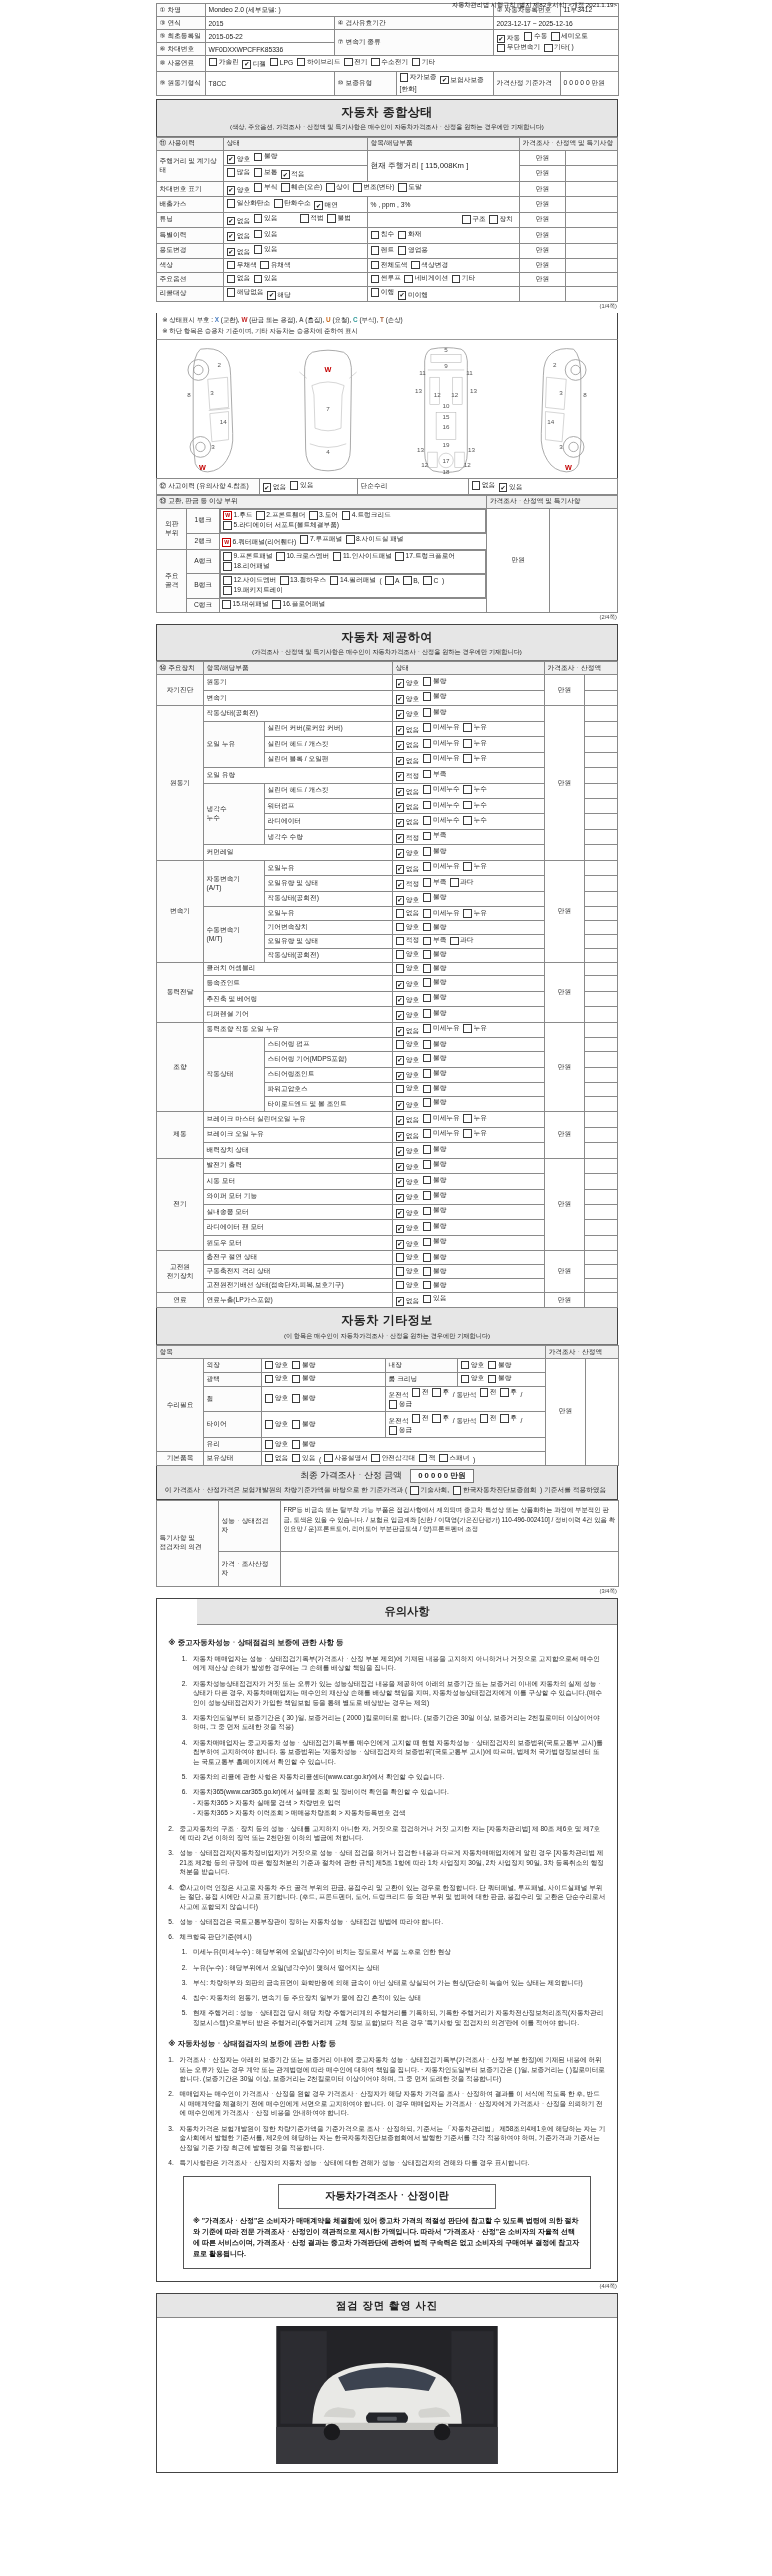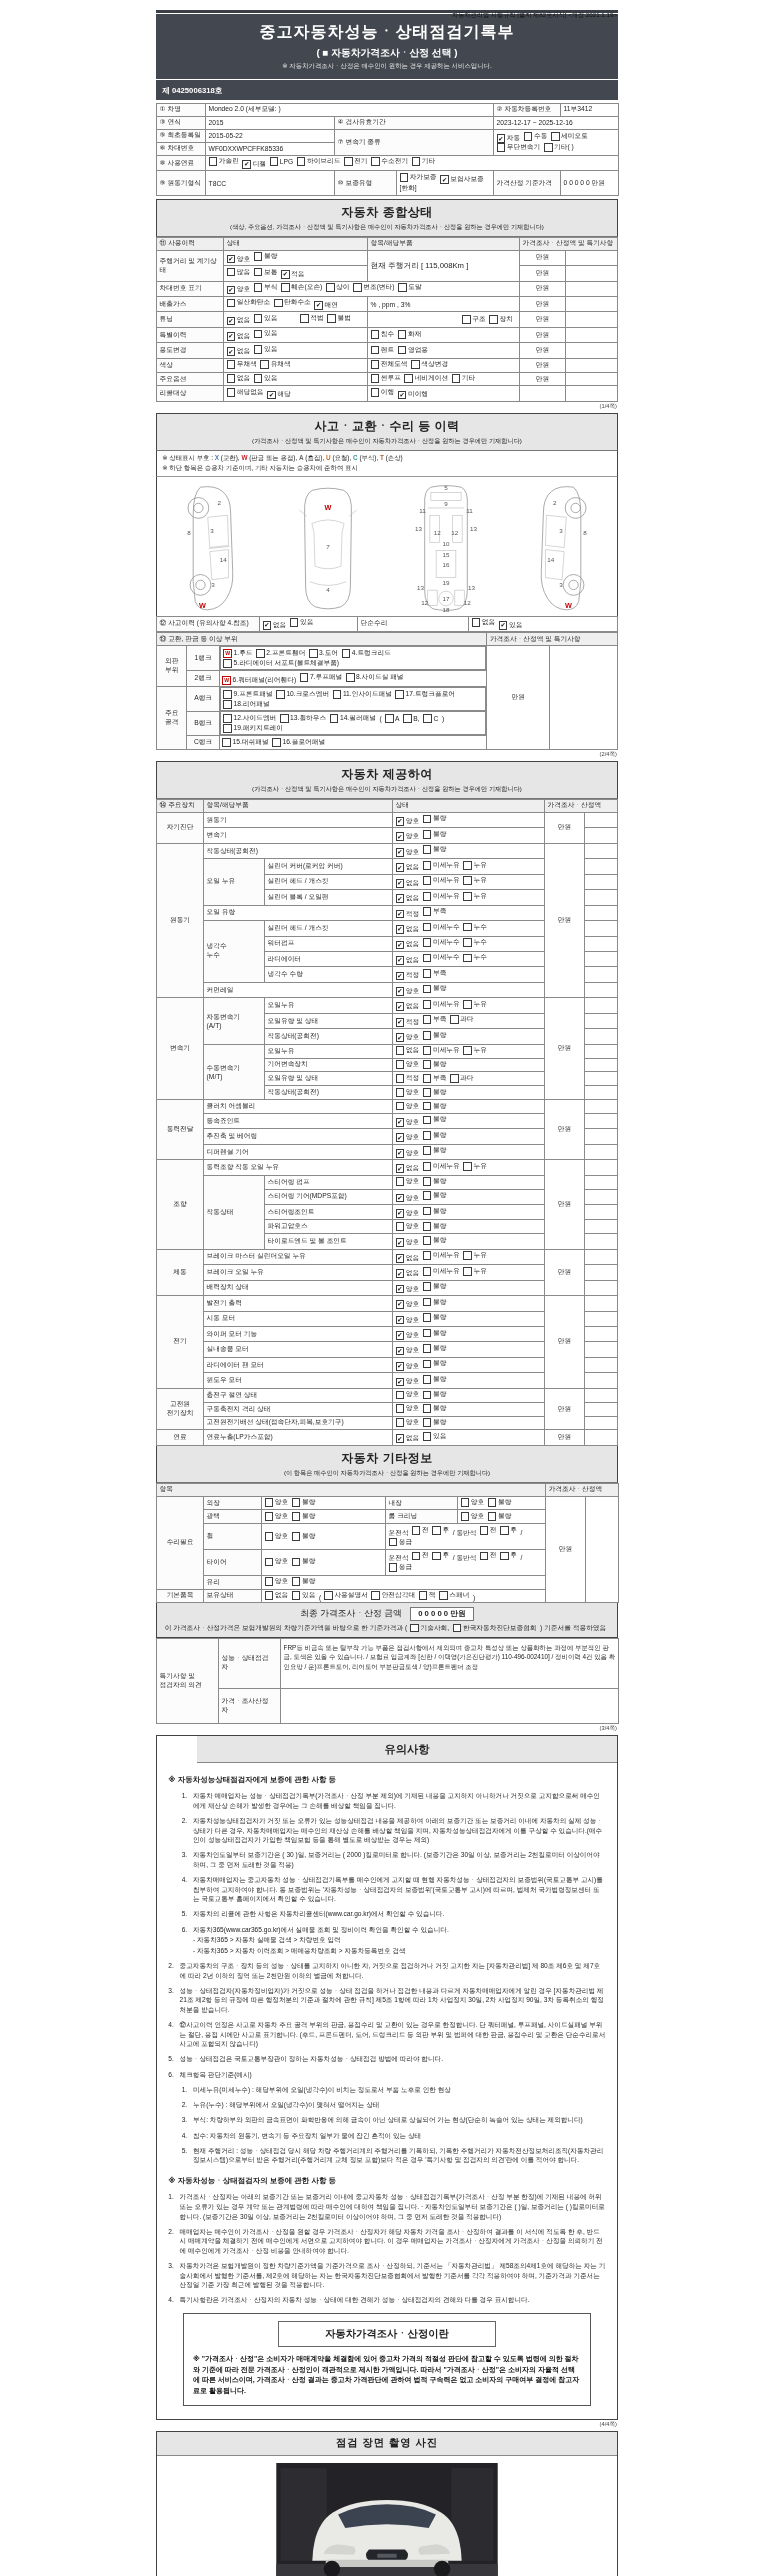--- a/index.html
+++ b/index.html
@@ -64,28 +64,20 @@
   .amountline .al{font-size:8.8px;font-weight:normal;}
   .amountline .av{font-size:7.7px;font-weight:bold;background:#fff;border:0.5px solid #777;padding:1px 7.2px;}
   .amountnote{display:flex;justify-content:center;align-items:center;font-size:6.2px;margin-top:2.6px;}
 </style>
 </head>
 <body>
 
 <div class="doc">
   <div class="reg-line">자동차관리법 시행규칙 [별지 제82호서식] &lt;개정 2021.1.19&gt;</div>
 
-  <div class="darkhead">
-    <div class="inner">
-      <div class="dh-title">중고자동차성능ㆍ상태점검기록부</div>
-      <div class="dh-sub">( ■ 자동차가격조사ㆍ산정 선택 )</div>
-      <div class="dh-note">※ 자동차가격조사ㆍ산정은 매수인이 원하는 경우 제공하는 서비스입니다.</div>
-    </div>
-    <div class="dh-docno">제 0425006318호</div>
-  </div>
 
   <div class="spacer6"></div>
 
   <table class="t">
     <colgroup>
         <col style="width:49px">
         <col style="width:129px">
         <col style="width:62px">
         <col style="width:97px">
         <col style="width:67px">
@@ -382,24 +374,20 @@
               <span class="bx">✔</span>
               <span class="lb">미이행</span>
             </span></td>
       <td></td>
           <td></td>
     </tr>
   </tbody>
     </table>
   <div class="pagemark">(1/4쪽)</div>
 
-  <div class="sechead">
-    <div class="st">사고ㆍ교환ㆍ수리 등 이력</div>
-    <div class="ss">(가격조사ㆍ산정액 및 특기사항은 매수인이 자동차가격조사ㆍ산정을 원하는 경우에만 기재합니다)</div>
-  </div>
   <div class="diag-note">
     <div id="legend-line"><span>※ 상태표시 부호 : </span><span><b style="color:#4a7ec2">X</b> (교환)</span>, <span><b style="color:#c42222">W</b> (판금 또는 용접)</span>, <span><b style="color:#666666">A</b> (흠집)</span>, <span><b style="color:#cc6a1a">U</b> (요철)</span>, <span><b style="color:#2e9898">C</b> (부식)</span>, <span><b style="color:#a8633c">T</b> (손상)</span></div>
     <div style="margin-top:1.5px;">※ 하단 항목은 승용차 기준이며, 기타 자동차는 승용차에 준하여 표시</div>
   </div>
   <div class="diagwrap">
     <svg id="diag-side-left" width="77" height="130" viewBox="0 0 130 250">
       <path class="carline" d="M38,8 Q66,4 80,16 Q96,28 96,58 L100,170 Q102,200 88,222 Q76,242 52,244 Q34,244 28,228 L24,190 L24,60 Q24,20 38,8 Z"></path>
       <circle class="carline" cx="34" cy="48" r="20"></circle>
         <circle class="carline" cx="34" cy="48" r="9"></circle>
       <circle class="carline" cx="38" cy="196" r="20"></circle>
@@ -1365,21 +1353,21 @@
 자</td>
       <td style="height:31px;"></td>
     </tr>
   </tbody>
     </table>
   <div class="pagemark">(3/4쪽)</div>
 
   <div class="notices">
     <div class="ntitle">유의사항</div>
     <div class="nbody">
-      <div class="nsec">※ 자동차성능상태점검자에게 보증에 관한 사항 등</div>
+      <div class="nsec">※ 중고자동차성능ㆍ상태점검의 보증에 관한 사항 등</div>
       <div id="n-sec1-sub">
           <div class="nrow sub">
             <span class="nn">1.</span>
             <div class="nt">자동차 매매업자는 성능ㆍ상태점검기록부(가격조사ㆍ산정 부분 제외)에 기재된 내용을 고지하지 아니하거나 거짓으로 고지함으로써 매수인에게 재산상 손해가 발생한 경우에는 그 손해를 배상할 책임을 집니다.</div>
           </div>
           <div class="nrow sub">
             <span class="nn">2.</span>
             <div class="nt">자동차성능상태점검자가 거짓 또는 오류가 있는 성능상태점검 내용을 제공하여 아래의 보증기간 또는 보증거리 이내에 자동차의 실제 성능ㆍ상태가 다른 경우, 자동차매매업자는 매수인의 재산상 손해를 배상할 책임을 지며, 자동차성능상태점검자에게 이를 구상할 수 있습니다.(매수인이 성능상태점검자가 가입한 책임보험 등을 통해 별도로 배상받는 경우는 제외)</div>
           </div>
           <div class="nrow sub">

